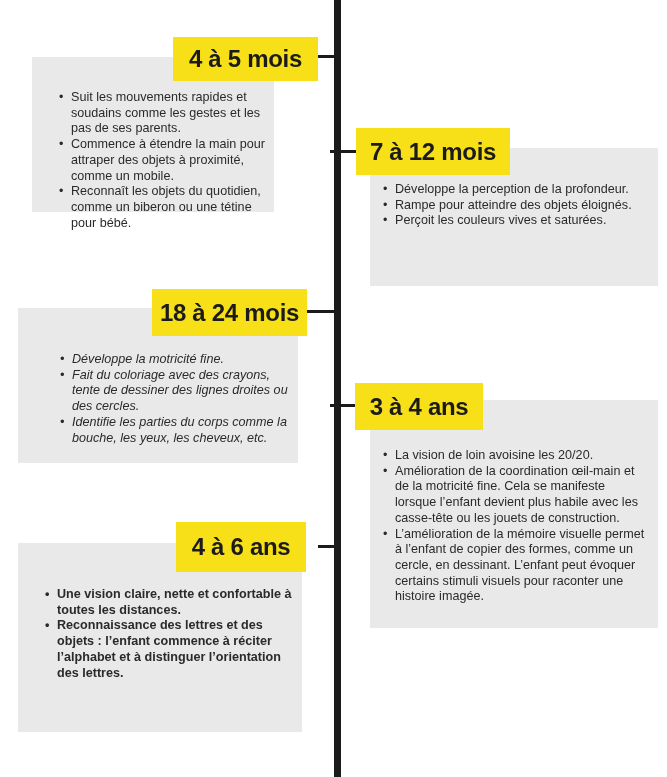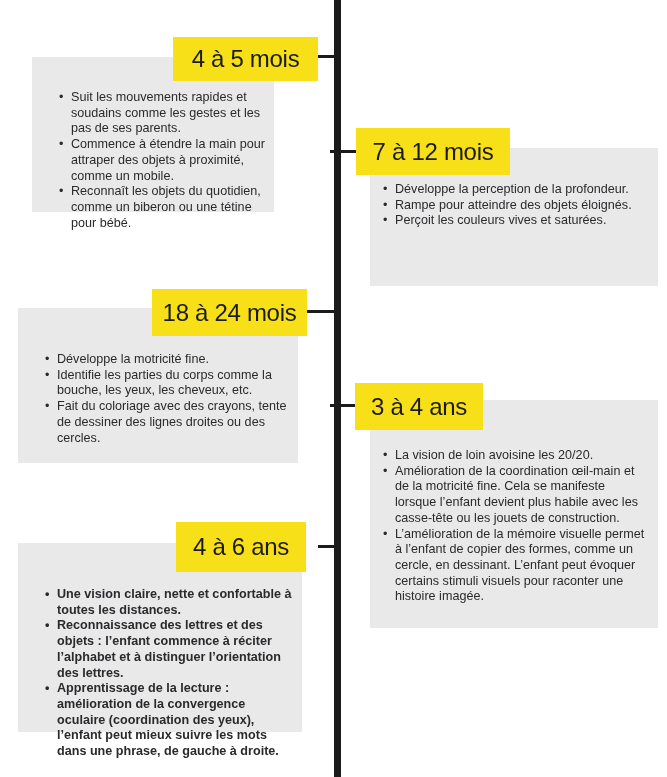--- a/index.html
+++ b/index.html
@@ -21,21 +21,21 @@
     background:var(--black);
   }
   .graybox{
     position:absolute;
     background:var(--gray);
   }
   .agelabel{
     position:absolute;
     background:var(--yellow);
     color:var(--black);
-    font-weight:normal;
+    font-weight:bold;
     font-size:24px;
     letter-spacing:-0.3px;
     display:flex;align-items:center;justify-content:center;
     white-space:nowrap;
     z-index:3;
   }
   .connector{
     position:absolute;height:3px;background:var(--black);z-index:2;
   }
   ul.milestones{
@@ -60,21 +60,21 @@
   .s1 ul.milestones{padding:33px 6px 0 27px;}
   
   .s2 .graybox{left:370px;top:148px;width:288px;height:138px;}
   .s2 .agelabel{left:356px;top:128px;width:154px;height:47px;}
   .s2 .connector{left:330px;top:150px;width:27px;}
   .s2 ul.milestones{padding:34px 5px 0 13px;}
   
   .s3 .graybox{left:18px;top:308px;width:280px;height:155px;}
   .s3 .agelabel{left:152px;top:289px;width:155px;height:47px;}
   .s3 .connector{left:304px;top:310px;width:34px;}
-  .s3 ul.milestones{padding:44px 6px 0 27px;}
+  .s3 ul.milestones{padding:44px 6px 0 42px;font-style:italic;}
   
   .s4 .graybox{left:370px;top:400px;width:288px;height:228px;}
   .s4 .agelabel{left:355px;top:383px;width:128px;height:47px;}
   .s4 .connector{left:330px;top:404px;width:26px;}
   .s4 ul.milestones{padding:48px 12px 0 13px;}
   
   .s5 .graybox{left:18px;top:543px;width:284px;height:189px;}
   .s5 .agelabel{left:176px;top:522px;width:130px;height:50px;}
   .s5 .connector{left:318px;top:545px;width:22px;}
   .s5 ul.milestones{padding:44px 6px 0 27px;font-weight:bold;}
@@ -107,22 +107,22 @@
         </ul>
     </div>
     <div class="connector"></div>
     <div class="agelabel">7 à 12 mois</div>
   </div>
 
   <div class="section s3">
     <div class="graybox">
       <ul class="milestones">
           <li>Développe la motricité fine.</li>
+          <li>Fait du coloriage avec des crayons, tente de dessiner des lignes droites ou des cercles.</li>
           <li>Identifie les parties du corps comme la bouche, les yeux, les cheveux, etc.</li>
-          <li>Fait du coloriage avec des crayons, tente de dessiner des lignes droites ou des cercles.</li>
         </ul>
     </div>
     <div class="connector"></div>
     <div class="agelabel">18 à 24 mois</div>
   </div>
 
   <div class="section s4">
     <div class="graybox">
       <ul class="milestones">
           <li>La vision de loin avoisine les 20/20.</li>
@@ -132,20 +132,19 @@
     </div>
     <div class="connector"></div>
     <div class="agelabel">3 à 4 ans</div>
   </div>
 
   <div class="section s5">
     <div class="graybox">
       <ul class="milestones">
           <li>Une vision claire, nette et confortable à toutes les distances.</li>
           <li>Reconnaissance des lettres et des objets : l’enfant commence à réciter l’alphabet et à distinguer l’orientation des lettres.</li>
-          <li>Apprentissage de la lecture : amélioration de la convergence oculaire (coordination des yeux), l’enfant peut mieux suivre les mots dans une phrase, de gauche à droite.</li>
         </ul>
     </div>
     <div class="connector"></div>
     <div class="agelabel">4 à 6 ans</div>
   </div>
 
 </div>
 
 </body></html>

